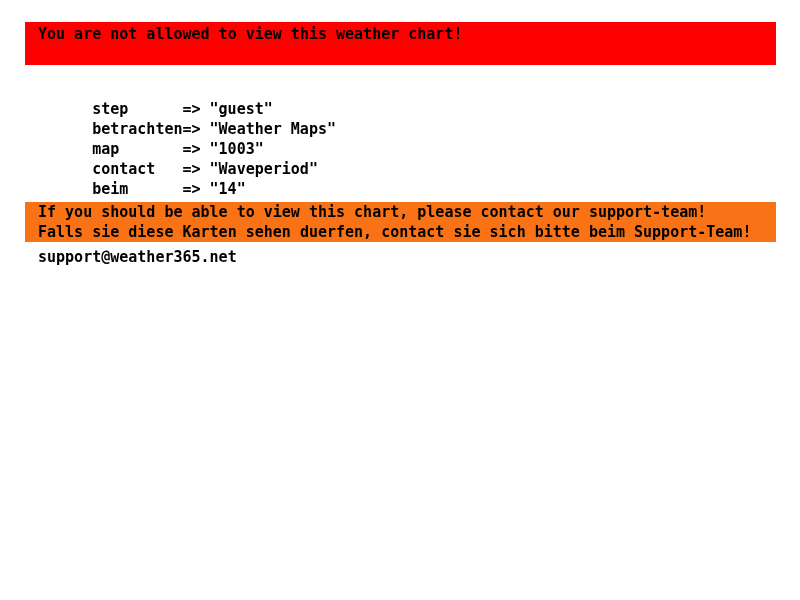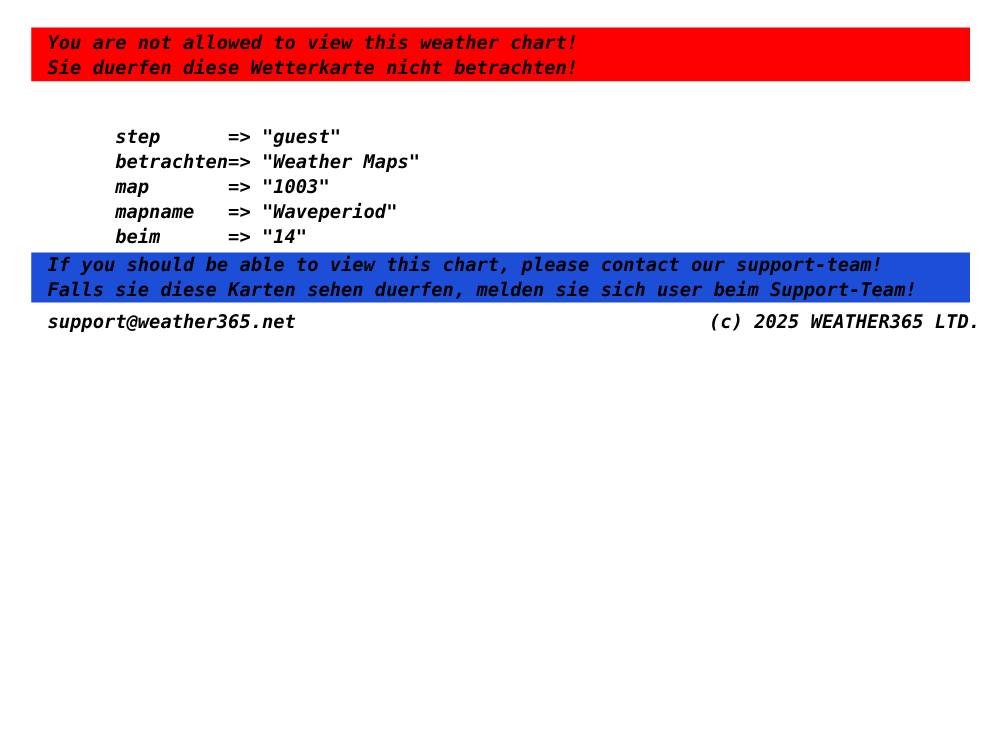--- a/index.html
+++ b/index.html
@@ -1,15 +1,15 @@
 <!DOCTYPE html>
 <html><head>
 <meta charset="utf-8">
 <style>
-  * { margin: 0; padding: 0; box-sizing: border-box; font-style: italic; }
+  * { margin: 0; padding: 0; box-sizing: border-box; }
   html, body { background: #ffffff; }
   .canvas {
     position: relative;
     width: 800px;
     height: 600px;
     background: #ffffff;
     overflow: hidden;
     font-family: "DejaVu Sans Mono", "Liberation Mono", monospace;
     font-weight: bold;
     font-size: 15px;
@@ -41,59 +41,57 @@
     left: 38px;
     top: 79px;
   }
   .kv-row { height: 20px; white-space: pre; }
   .kv-key { display: inline-block; width: 10ch; }
   .kv-arrow { display: inline-block; }
   .kv-value { margin-left: 1ch; }
   .footer {
     position: absolute;
     left: 38px;
-    right: 16px;
+    right: 42px;
     top: 247px;
     height: 20px;
     display: flex;
     justify-content: space-between;
     white-space: pre;
   }
 </style>
 </head>
 <body>
 
 <div class="canvas">
 
   <div class="banner banner-denied" style="background: rgb(255, 0, 0);">
     <div class="line">You are not allowed to view this weather chart!</div>
-    <div class="line">Sie duerfen diese Wetterkarte nicht betrachten!</div>
   </div>
 
   <div class="details">
     <div class="kv-row">
       <span class="kv-key">step</span><span class="kv-arrow">=&gt;</span><span class="kv-value">"guest"</span>
     </div>
     <div class="kv-row">
       <span class="kv-key">betrachten</span><span class="kv-arrow">=&gt;</span><span class="kv-value">"Weather Maps"</span>
     </div>
     <div class="kv-row">
       <span class="kv-key">map</span><span class="kv-arrow">=&gt;</span><span class="kv-value">"1003"</span>
     </div>
     <div class="kv-row">
-      <span class="kv-key">mapname</span><span class="kv-arrow">=&gt;</span><span class="kv-value">"Waveperiod"</span>
+      <span class="kv-key">contact</span><span class="kv-arrow">=&gt;</span><span class="kv-value">"Waveperiod"</span>
     </div>
     <div class="kv-row">
       <span class="kv-key">beim</span><span class="kv-arrow">=&gt;</span><span class="kv-value">"14"</span>
     </div>
   </div>
 
-  <div class="banner banner-contact" style="background: #1d4ed8;">
+  <div class="banner banner-contact" style="background: #f97316;">
     <div class="line">If you should be able to view this chart, please contact our support-team!</div>
-    <div class="line">Falls sie diese Karten sehen duerfen, melden sie sich user beim Support-Team!</div>
+    <div class="line">Falls sie diese Karten sehen duerfen, contact sie sich bitte beim Support-Team!</div>
   </div>
 
   <div class="footer">
     <span>support@weather365.net</span>
-    <span>(c) 2025 WEATHER365 LTD.</span>
   </div>
 
 </div>
 
 </body></html>

